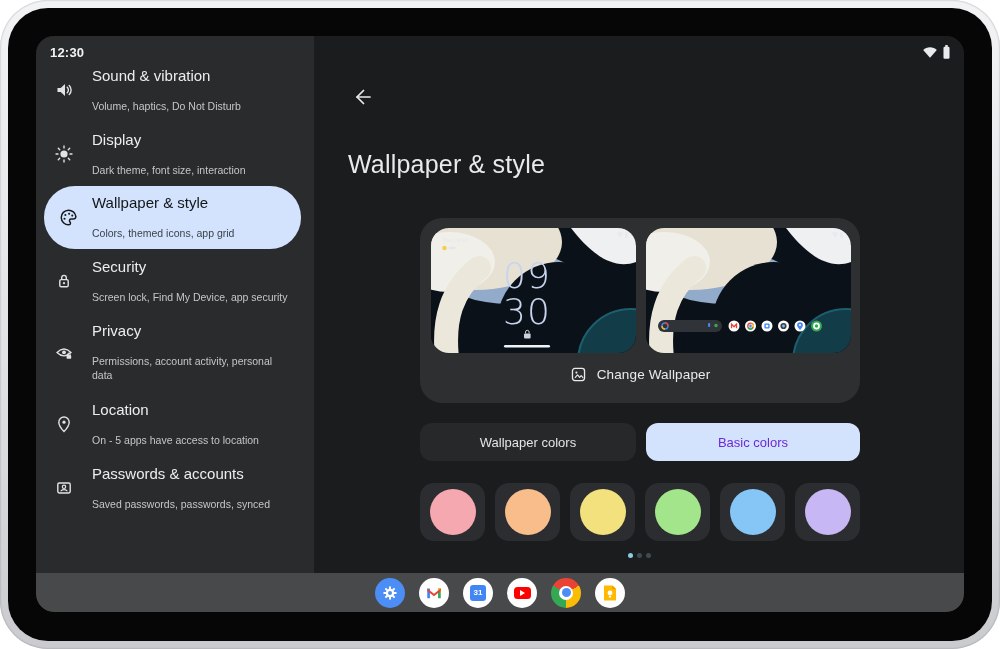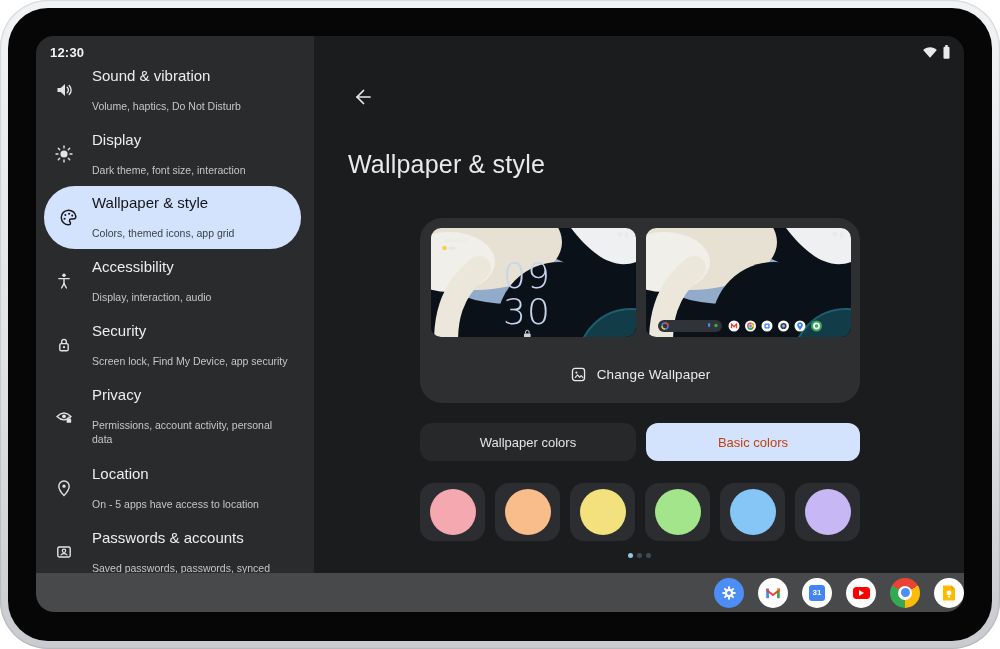--- a/index.html
+++ b/index.html
@@ -26,41 +26,41 @@
   svg.sideic{display:block;}
 
   
   .main{position:absolute;left:278px;right:0;top:0;bottom:39px;background:#1b1c1e;}
   .statusicons{position:absolute;top:8px;right:13px;display:flex;align-items:center;gap:4px;}
   .backbtn{position:absolute;left:33px;top:45px;width:32px;height:32px;background:none;border:none;display:flex;align-items:center;justify-content:center;cursor:pointer;padding:0;}
   .pagetitle{position:absolute;left:34px;top:114px;margin:0;font-size:25px;font-weight:400;color:#e9eaeb;letter-spacing:.2px;}
 
   .card{position:absolute;left:106px;top:182px;width:440px;height:185px;border-radius:22px;background:#2d2f31;}
   .previews{position:absolute;left:11px;top:10px;display:flex;gap:10px;}
-  .preview{width:205px;height:109px;border-radius:10px;overflow:hidden;background:#0b1119;}
+  .preview{width:205px;height:125px;border-radius:18px;overflow:hidden;background:#0b1119;}
   .preview svg{display:block;}
   .changebtn{position:absolute;left:0;right:0;bottom:0;height:58px;background:none;border:none;display:flex;align-items:center;justify-content:center;gap:10px;cursor:pointer;color:#e9eaeb;font-family:inherit;}
   .changebtn .lbl{font-size:13.5px;font-weight:500;letter-spacing:.15px;}
 
   .tabs{position:absolute;left:106px;top:387px;display:flex;gap:10px;}
   .tab{height:38px;border:none;border-radius:12px;background:#26282a;color:#e2e4e6;font-size:13px;font-family:inherit;cursor:pointer;}
   .tab.w1{width:216px;}
   .tab.w2{width:214px;}
-  .tab.active{background:#d3e3fd;color:#c2410c;font-weight:500;}
+  .tab.active{background:#d3e3fd;color:#6d28d9;font-weight:500;}
 
   .swatches{position:absolute;left:106px;top:447px;display:flex;gap:10px;}
   .tile{width:65px;height:58px;border-radius:14px;background:#2b2d30;display:flex;align-items:center;justify-content:center;border:none;cursor:pointer;padding:0;}
   .tile .dotc{width:46px;height:46px;border-radius:50%;}
 
   .dots{position:absolute;left:0;right:0;top:517px;display:flex;justify-content:center;gap:4px;}
   .pdot{width:5px;height:5px;border-radius:50%;background:#3e4b53;cursor:pointer;}
   .pdot.active{background:#8fc9e2;}
 
   
-  .taskbar{position:absolute;left:0;right:0;bottom:0;height:39px;background:#48494b;border-radius:0 0 18px 18px;display:flex;align-items:center;justify-content:flex-end;gap:14px;}
+  .taskbar{position:absolute;left:0;right:0;bottom:0;height:39px;background:#48494b;border-radius:0 0 18px 18px;display:flex;align-items:center;justify-content:center;gap:14px;}
   .appicon{width:30px;height:30px;border-radius:50%;background:#ffffff;display:flex;align-items:center;justify-content:center;cursor:pointer;position:relative;flex:0 0 auto;}
   .appicon.settings{background:#4c8df6;}
   .appicon.chrome{background:conic-gradient(from -60deg,#ea4335 0 120deg,#fbbc05 120deg 240deg,#34a853 240deg 360deg);}
   .chrome-inner{width:14px;height:14px;border-radius:50%;background:#ffffff;display:flex;align-items:center;justify-content:center;}
   .chrome-core{width:9px;height:9px;border-radius:50%;background:#4c8df6;}
   .yt-rect{width:17px;height:12px;border-radius:3.5px;background:#ff0000;display:flex;align-items:center;justify-content:center;}
   .yt-tri{width:0;height:0;border-left:5px solid #ffffff;border-top:3.2px solid transparent;border-bottom:3.2px solid transparent;}
   .cal-rect{width:16px;height:16px;border-radius:3px;background:#4285f4;display:flex;align-items:center;justify-content:center;color:#fff;font-size:8px;font-weight:700;}
 </style>
 </head>
@@ -134,37 +134,20 @@
                     <circle cx="13.6" cy="8.2" r="1" fill="#17191c"></circle>
                     <circle cx="6.2" cy="11.2" r="1" fill="#17191c"></circle>
                   </svg>
         </span>
         <span class="txt">
           <div class="t">Wallpaper &amp; style</div>
           <div class="s">Colors, themed icons, app grid</div>
         </span>
       </div>
 
-      <div class="row">
-        <span class="ic">
-          <svg class="sideic" width="20" height="20" viewBox="0 0 20 20">
-                    <circle cx="10" cy="4.3" r="1.7" fill="#e2e3e5"></circle>
-                    <g stroke="#e2e3e5" stroke-width="1.4" stroke-linecap="round" fill="none">
-                      <path d="M4.8 7.6 h10.4"></path>
-                      <path d="M10 7.6 v5"></path>
-                      <path d="M10 12.6 l-2.4 4.4"></path>
-                      <path d="M10 12.6 l2.4 4.4"></path>
-                    </g>
-                  </svg>
-        </span>
-        <span class="txt">
-          <div class="t">Accessibility</div>
-          <div class="s">Display, interaction, audio</div>
-        </span>
-      </div>
 
       <div class="row">
         <span class="ic">
           <svg class="sideic" width="20" height="20" viewBox="0 0 20 20">
                     <rect x="5.8" y="8.6" width="8.4" height="7.2" rx="1.4" stroke="#e2e3e5" stroke-width="1.4" fill="none"></rect>
                     <path d="M7.7 8.6 V6.7 a2.3 2.3 0 0 1 4.6 0 V8.6" stroke="#e2e3e5" stroke-width="1.4" fill="none"></path>
                     <circle cx="10" cy="12.2" r="1.1" fill="#e2e3e5"></circle>
                   </svg>
         </span>
         <span class="txt">

